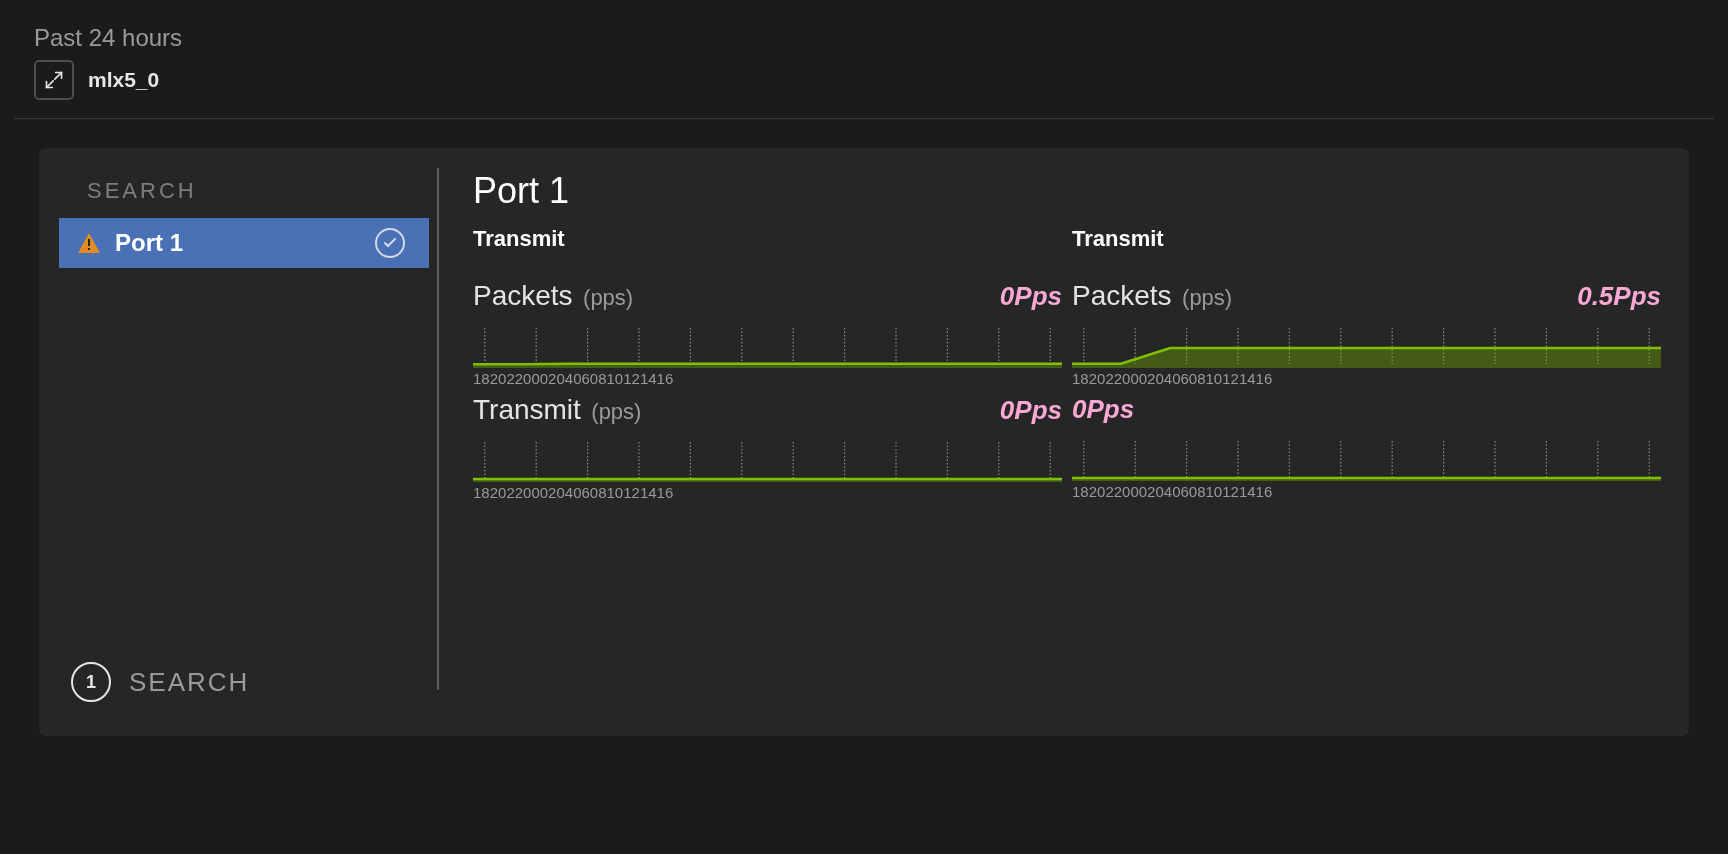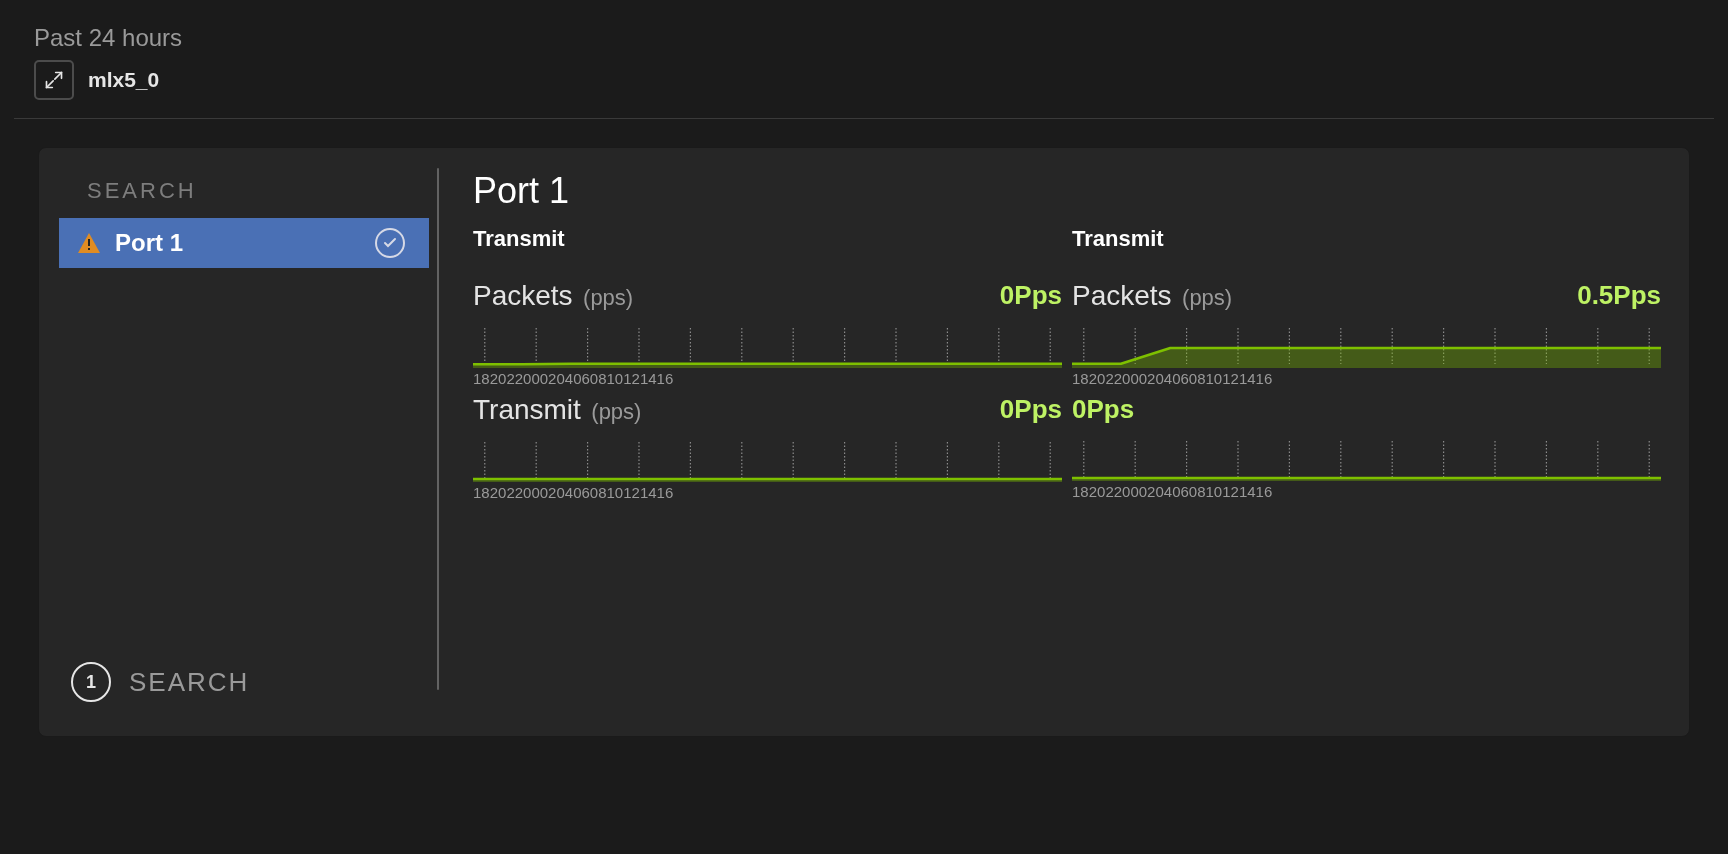--- a/index.html
+++ b/index.html
@@ -123,24 +123,24 @@
   .content { flex: 1; padding: 2px 0 0 34px; }
   .content-title { font-size: 36px; font-weight: 400; color: #fff; margin: 0 0 14px; }
   .content-grid {
     display: grid;
     grid-template-columns: 1fr 1fr;
     column-gap: 40px;
     row-gap: 70px;
     gap: 10px;
   }
   .col-head { font-size: 22px; font-weight: 700; color: #fff; margin-bottom: 28px; }
-  .metric-head { display: flex; align-items: flex-start; justify-content: space-between; margin-bottom: 16px; }
+  .metric-head { display: flex; align-items: flex-end; justify-content: space-between; margin-bottom: 16px; }
   .metric-name { font-size: 28px; color: #e4e4e4; }
   .metric-unit { font-size: 22px; color: var(--fg-dim); margin-left: 6px; }
-  .metric-value { font-size: 26px; font-weight: 700; color: #bef264; }
+  .metric-value { font-size: 26px; font-weight: 700; color: #f9a8d4; font-style: italic; }
 
   .chart {
     position: relative;
     height: 56px;
   }
   .chart svg { display:block; width:100%; height:40px; }
   .chart-ticks {
     display: flex;
     font-size: 15px;
     color: var(--fg-dim);

